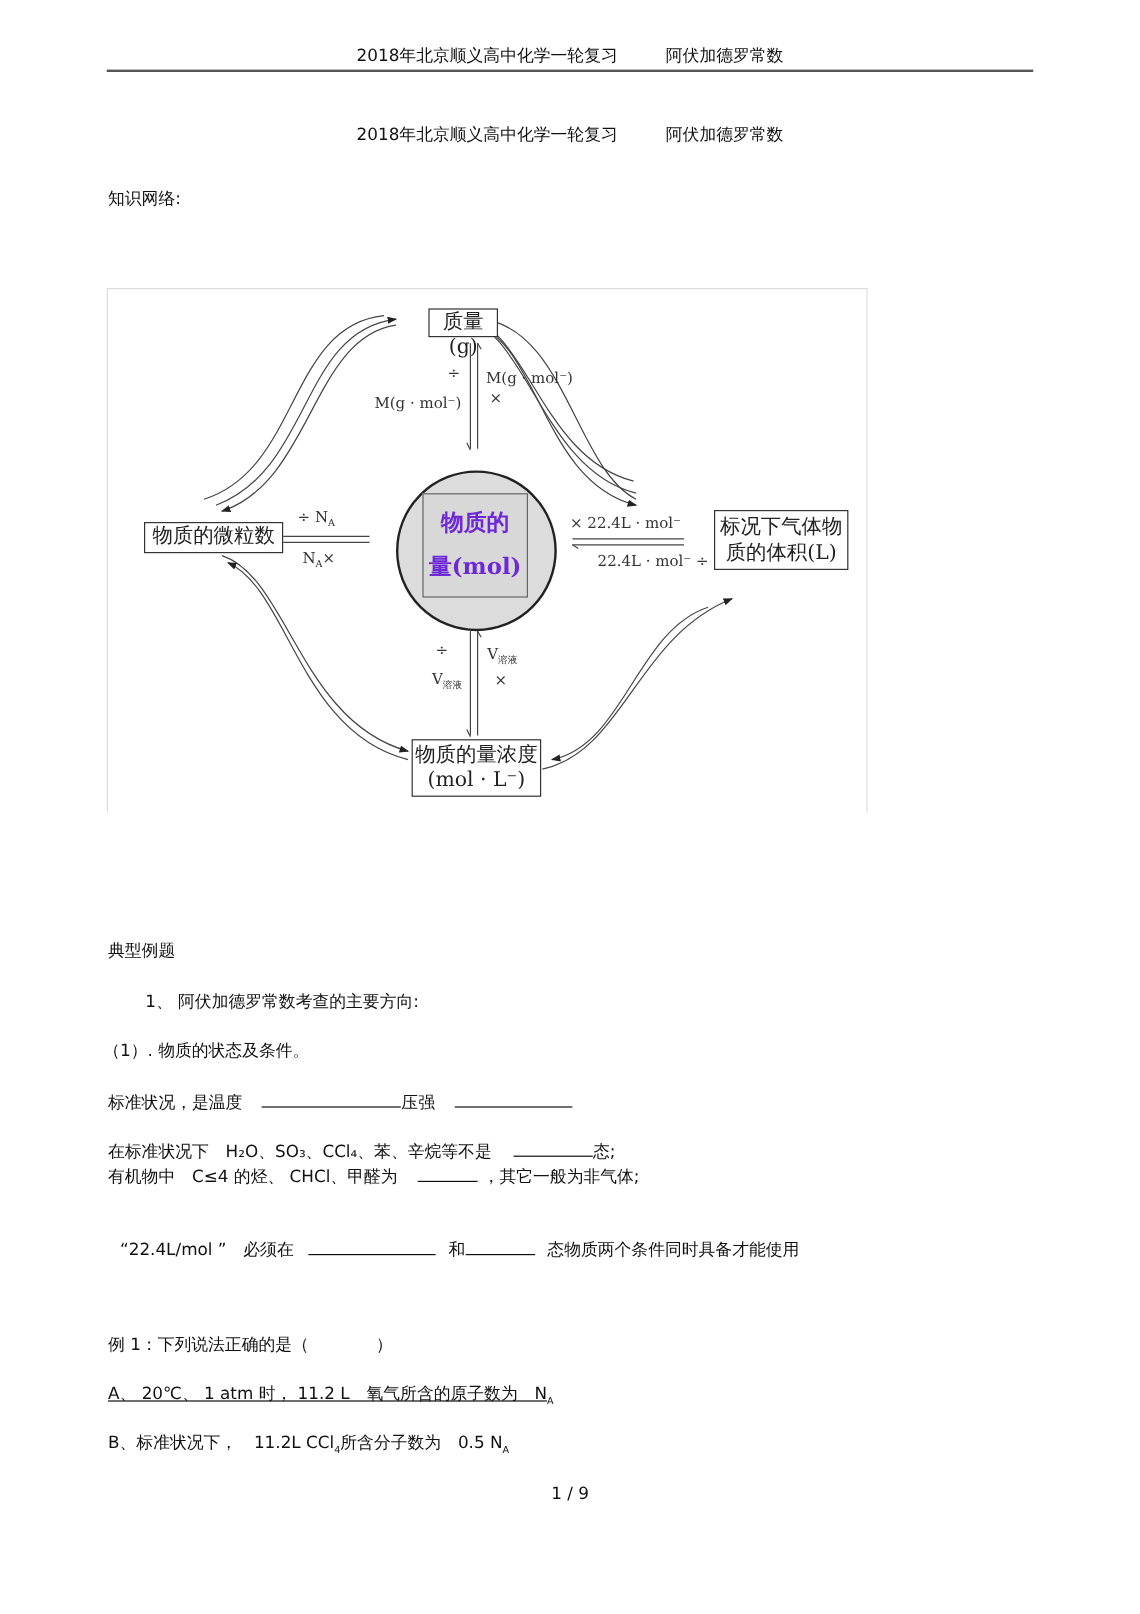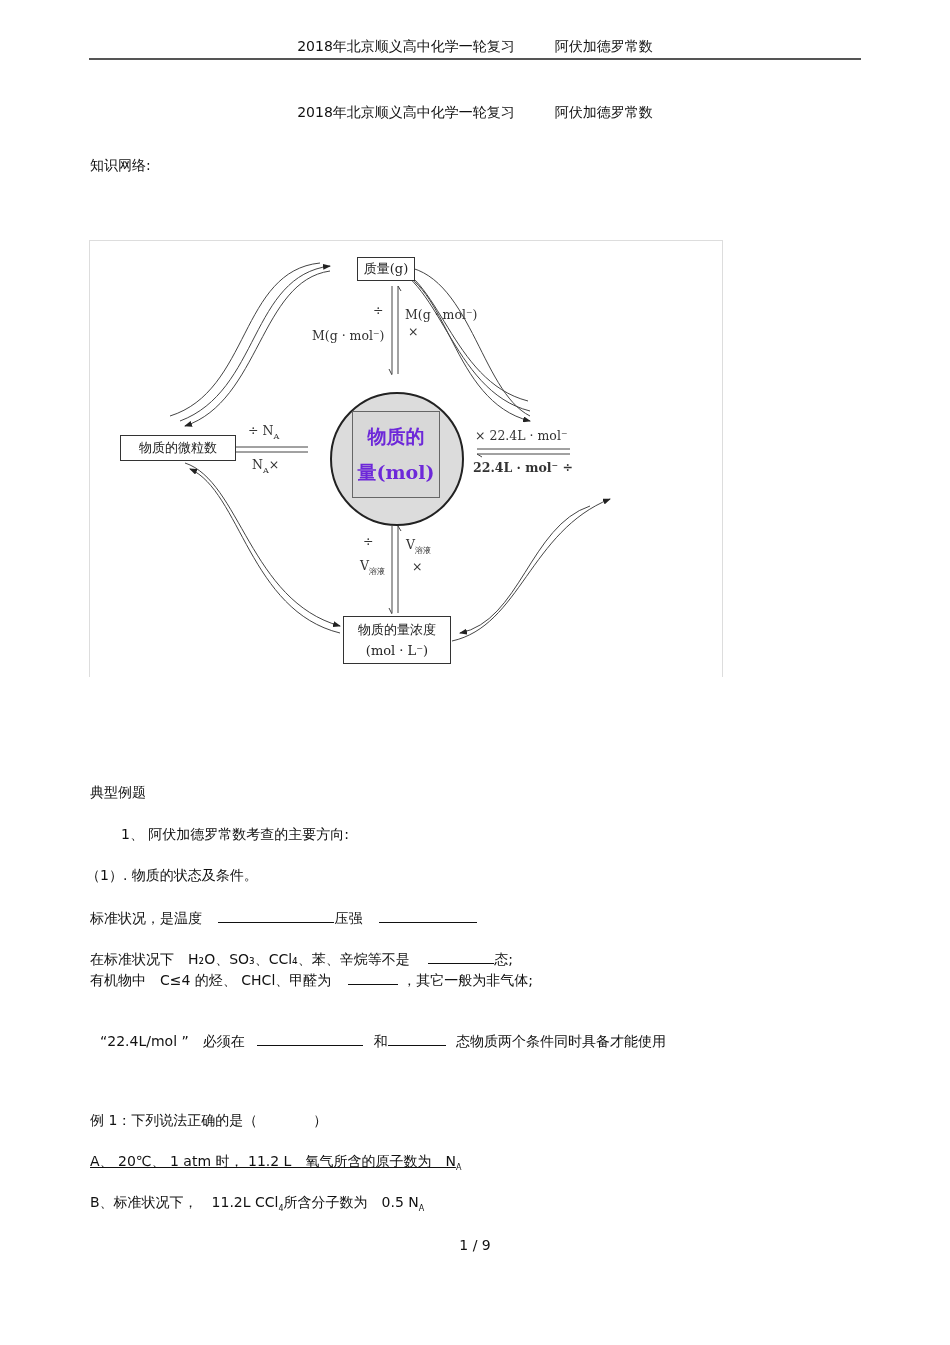--- a/index.html
+++ b/index.html
@@ -6,21 +6,21 @@
   body { width:950px; height:1345px; position:relative; overflow:hidden;
          font-family:"DejaVu Sans", "Liberation Sans", sans-serif; color:#111; }
   .abs { position:absolute; }
   .header { left:0; width:950px; top:38px; text-align:center; font-size:14px; }
   .header .gap { display:inline-block; width:40px; }
   .header-rule { left:89px; width:772px; top:58px; height:2px; background:#555; }
   .title { left:0; width:950px; top:104px; text-align:center; font-size:14px; }
   .title .gap { display:inline-block; width:40px; }
   .txt { font-size:14px; white-space:nowrap; }
   .diagram { left:89px; top:240px; width:632px; height:436px; border-left:1px solid #ddd; border-top:1px solid #ddd; border-right:1px solid #ddd; }
-  .box { position:absolute; border:1.5px solid #333; background:#fff; font-family:"DejaVu Serif", serif; font-size:13px; text-align:center; box-sizing:border-box; color:#222; }
+  .box { position:absolute; border:1.5px solid #333; background:#fff; font-family:"DejaVu Serif", serif; font-size:17px; text-align:center; box-sizing:border-box; color:#222; }
   .lbl { position:absolute; font-family:"DejaVu Serif", serif; font-size:12.5px; color:#333; white-space:nowrap; }
   .circle { position:absolute; border-radius:50%; border:2.5px solid #222; background:#dcdcdc; box-sizing:border-box; }
   .center-sq { position:absolute; border:1.2px solid #666; background:#d8d8d8; box-sizing:border-box;
                font-family:"DejaVu Serif", serif; font-weight:bold; font-size:19px; text-align:center; line-height:36px; color:#6d28d9; }
   .blank { display:inline-block; border-bottom:1px solid #111; height:14px; vertical-align:baseline; }
   sub.small { font-size:8px; }
   .pagenum { left:0; width:950px; top:1237px; text-align:center; font-size:14px; }
 </style>
 </head>
 <body>
@@ -78,41 +78,45 @@
       <path d="M 138 214 L 133 211" fill="none"></path>
 
       <line x1="387" y1="208" x2="480" y2="208"></line>
       <line x1="387" y1="213" x2="480" y2="213"></line>
       <path d="M 392 216 L 387 213" fill="none"></path>
     </g>
   </svg>
 
   <div class="box" style="left:267px; top:16px; width:58px; height:24px; line-height:21px;">质量(g)</div>
   <div class="box" style="left:30px; top:194px; width:116px; height:26px; line-height:23px;">物质的微粒数</div>
+  <div class="box" style="left:505px; top:184px; width:112px; height:50px; line-height:22px; padding-top:2px;">
+    <div>标况下气体物</div>
+    <div>质的体积(L)</div>
+  </div>
   <div class="box" style="left:253px; top:375px; width:108px; height:48px; line-height:21px; padding-top:2px;">
     <div>物质的量浓度</div>
     <div>(mol · L⁻)</div>
   </div>
 
   <div class="circle" style="left:240px; top:151px; width:134px; height:134px;"></div>
   <div class="center-sq" style="left:262px; top:170px; width:88px; height:87px; padding-top:6px;">
     <div>物质的</div>
     <div>量(mol)</div>
   </div>
 
   <div class="lbl" style="left:283px; top:62px;">÷</div>
   <div class="lbl" style="left:222px; top:87px;">M(g · mol⁻)</div>
   <div class="lbl" style="left:315px; top:66px;">M(g · mol⁻)</div>
   <div class="lbl" style="left:318px; top:83px;">×</div>
 
   <div class="lbl" style="left:158px; top:182px;"><span>÷ N</span><sub class="small">A</sub></div>
   <div class="lbl" style="left:162px; top:216px;"><span>N</span><sub class="small">A</sub><span>×</span></div>
 
   <div class="lbl" style="left:385px; top:187px;">× 22.4L · mol⁻</div>
-  <div class="lbl" style="left:383px; top:219px;font-weight:bold;">22.4L · mol⁻ ÷</div>
+  <div class="lbl" style="left:408px; top:219px;">22.4L · mol⁻ ÷</div>
 
   <div class="lbl" style="left:273px; top:293px;">÷</div>
   <div class="lbl" style="left:270px; top:317px;"><span>V</span><sub class="small">溶液</sub></div>
   <div class="lbl" style="left:316px; top:296px;"><span>V</span><sub class="small">溶液</sub></div>
   <div class="lbl" style="left:322px; top:318px;">×</div>
 </div>
 
 <div class="abs txt" style="left:90px; top:784px;">典型例题</div>
 <div class="abs txt" style="left:90px; top:826px;margin-left:31px;">1、 阿伏加德罗常数考查的主要方向:</div>
 <div class="abs txt" style="left:86px; top:867px;">（1）. 物质的状态及条件。</div>

